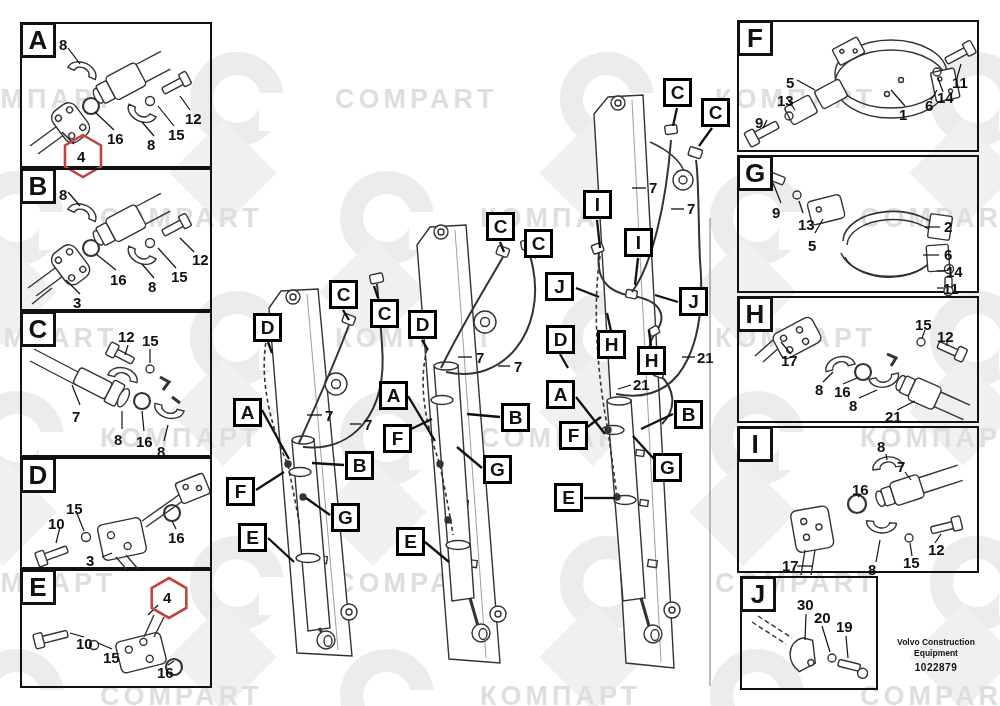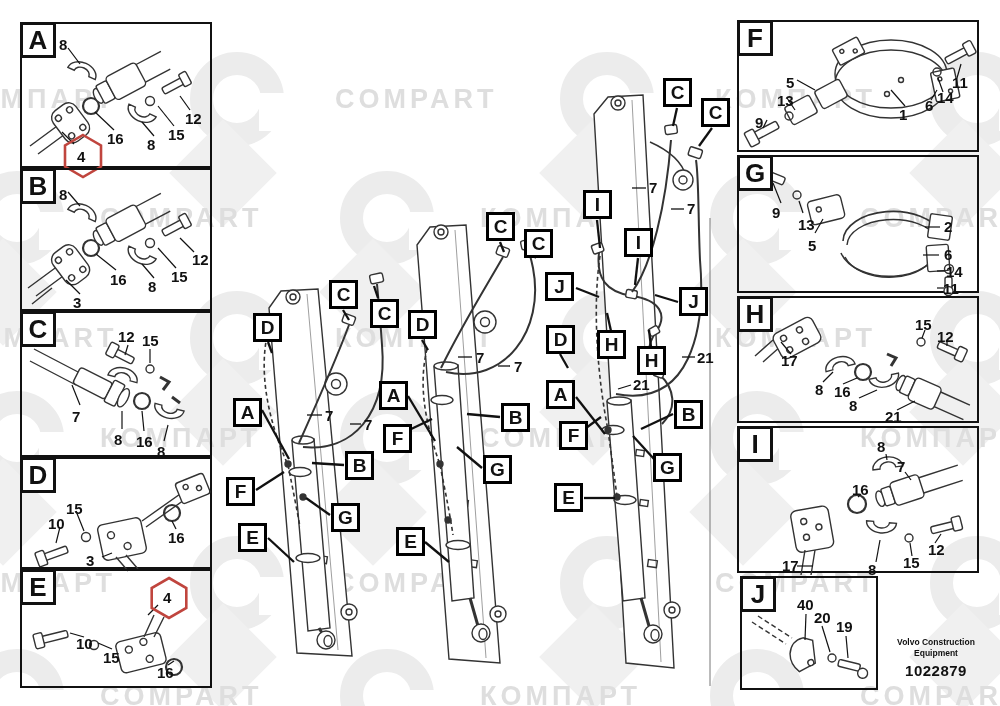--- a/index.html
+++ b/index.html
@@ -42,21 +42,21 @@
   
   .co {
     position:absolute; width:29px; height:29px; border:3px solid #000;
     background:#fff; display:flex; align-items:center; justify-content:center;
     font-size:19px; font-weight:bold; z-index:4;
   }
   .pl { position:absolute; font-size:15px; font-weight:bold; z-index:4; }
   
   #footer { position:absolute; left:888px; top:637px; width:96px; text-align:center; z-index:4; }
   #footer .brand { font-size:8.5px; font-weight:bold; line-height:1.3; }
-  #footer .num  { font-size:15px; font-weight:bold; letter-spacing:.5px; margin-top:3px; }
+  #footer .num  { font-size:10px; font-weight:bold; letter-spacing:.5px; margin-top:3px; }
 </style>
 </head>
 <body>
 
 <div id="stage">
 
   <div class="wm-row" style="top:84px">
     <i class="wm-ring" style="left:190px"></i>
     <i class="wm-ring" style="left:560px"></i>
     <i class="wm-ring" style="left:930px"></i>
@@ -677,21 +677,21 @@
       </g>
       <g stroke="#111" stroke-width="1.2" fill="none">
         <path d="M64,36 L63,62"></path>
           <path d="M80,48 L88,74"></path>
           <path d="M104,58 L106,80"></path>
       </g>
     </svg>
     <div class="tab">
         <span>J</span>
       </div>
-    <span class="pn" style="left:55px;top:18px">40</span>
+    <span class="pn" style="left:55px;top:18px">30</span>
     <span class="pn" style="left:72px;top:31px">20</span>
     <span class="pn" style="left:94px;top:40px">19</span>
   </div>
 
   <div class="co" style="left:253px;top:313px">
       <span>D</span>
     </div>
   <div class="co" style="left:329px;top:280px">
       <span>C</span>
     </div>

